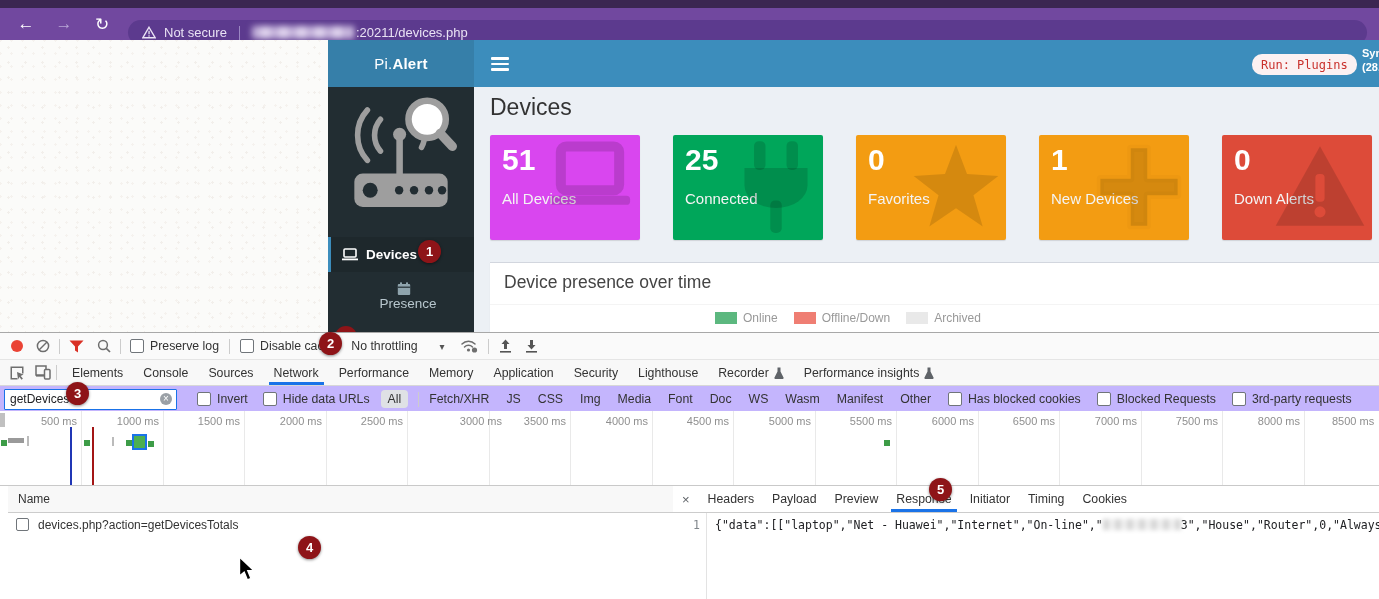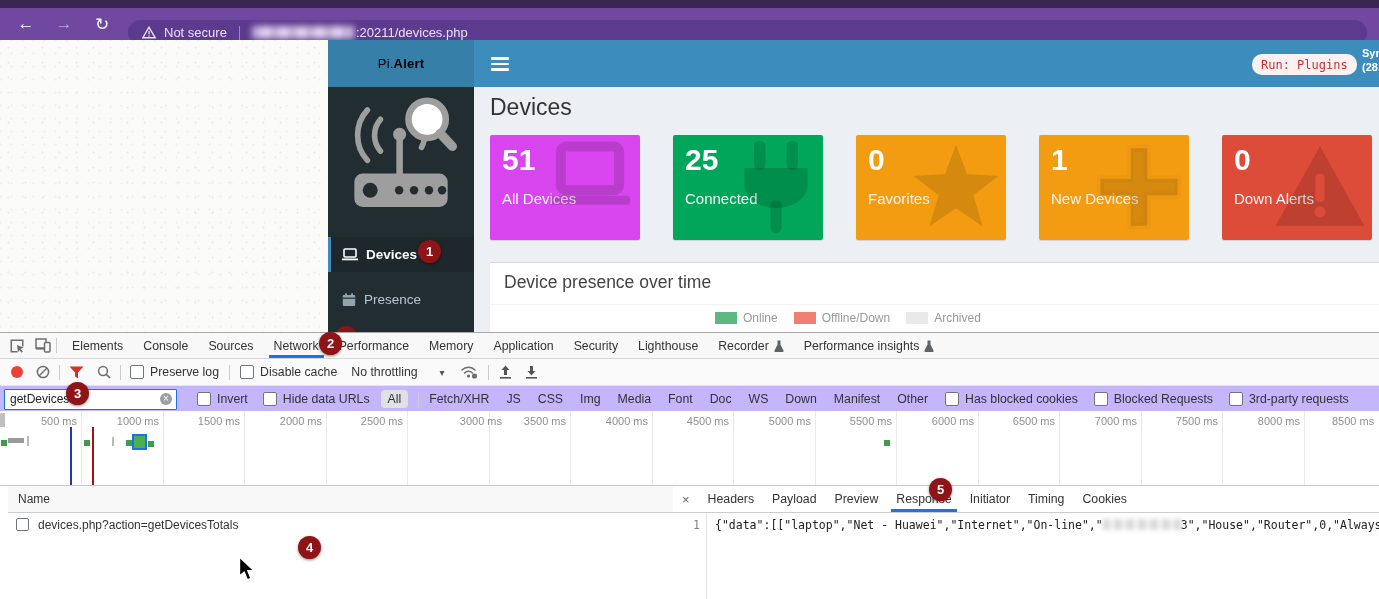--- a/index.html
+++ b/index.html
@@ -17,21 +17,21 @@
   .red-url{width:102px;height:13px;background:repeating-linear-gradient(90deg,#c3b1da 0 9px,#e1d6ef 9px 18px);}
   .red-row{position:absolute;left:332px;top:4px;width:62px;height:14px;filter:blur(2.5px);
            background:repeating-linear-gradient(90deg,#bcd2f5 0 8px,#f3f7ff 8px 16px);border-radius:2px;}
   .red-resp{display:inline-block;width:78px;height:11px;filter:blur(2px);transform:translateY(1px);
             background:repeating-linear-gradient(90deg,#d6d6d6 0 6px,#f0f0f0 6px 12px);}
   
   .page{position:absolute;top:40px;left:0;width:1379px;height:292px;overflow:hidden;background:#fbfbf9;
         background-image:radial-gradient(#f2efeb 1.2px,transparent 1.3px),radial-gradient(#f5f2ee 1px,transparent 1.1px);
         background-size:17px 15px,11px 13px;background-position:0 0,6px 7px;}
   .sidebar{position:absolute;left:328px;top:0;width:146px;height:100%;background:#222d32;}
-  .logo{height:47px;background:#367fa9;color:#000000;display:flex;align-items:center;justify-content:center;font-size:13px;letter-spacing:.2px;}
+  .logo{height:47px;background:#367fa9;color:#ffffff;display:flex;align-items:center;justify-content:center;font-size:15px;letter-spacing:.2px;}
   .router{position:absolute;top:53px;left:17px;}
   .menu-item{position:absolute;left:0;width:100%;height:35px;display:flex;align-items:center;
              color:#b8c7ce;font-size:13.5px;box-sizing:border-box;padding-left:14px;cursor:pointer;}
   .menu-item.active{background:#1e282c;color:#fff;border-left:3px solid #3c8dbc;padding-left:11px;font-weight:bold;}
   .menu-item .mi{margin-right:8px;display:flex;}
   .main{position:absolute;left:474px;top:0;right:0;height:100%;background:#ecf0f5;}
   .navbar{position:absolute;top:0;left:0;right:0;height:47px;background:#3c8dbc;}
   .burger{position:absolute;left:17px;top:17px;width:18px;}
   .burger div{height:2.5px;background:#fff;margin-bottom:3px;border-radius:1px;}
   .runplugins{position:absolute;left:778px;top:14px;height:21px;padding:0 9px;border-radius:10px;background:#fbf1f2;
@@ -155,21 +155,21 @@
       </div>
       <div class="menu-item active" style="top:197px;">
         <span class="mi">
           <svg width="16" height="13" viewBox="0 0 16 13">
               <rect x="2" y="1" width="12" height="8" rx="1" fill="none" stroke="#fff" stroke-width="1.6"></rect>
               <rect x="0" y="10.5" width="16" height="1.8" fill="#fff"></rect>
             </svg>
         </span>
         <span>Devices</span>
       </div>
-      <div class="menu-item" style="top:242px;">
+      <div class="menu-item" style="top:242px;flex-direction:column;">
         <span class="mi">
           <svg width="14" height="14" viewBox="0 0 14 14">
               <rect x="0.8" y="2" width="12.4" height="11" rx="1" fill="#8fa4ad"></rect>
               <rect x="3" y="0.4" width="2" height="3" fill="#8fa4ad"></rect>
               <rect x="9" y="0.4" width="2" height="3" fill="#8fa4ad"></rect>
               <rect x="0.8" y="4.6" width="12.4" height="1.2" fill="#222d32"></rect>
             </svg>
         </span>
         <span>Presence</span>
       </div>
@@ -246,58 +246,20 @@
           <span>Offline/Down</span>
           <span class="lg-sw" style="background:#e9e9e9;"></span>
           <span>Archived</span>
         </div>
       </div>
     </div>
     <div class="anno-partial"></div>
   </div>
 
   <div class="devtools">
-    <div class="dt-row dt-tabbar">
-      <span class="ico" style="margin-left:9px;">
-        <svg width="16" height="16" viewBox="0 0 16 16">
-            <path d="M1.5 1.5 h13 v7 h-1.5 v-5.5 h-10 v10 h5.5 v1.5 h-7 Z" fill="#6e6e6e"></path>
-            <path d="M8 7 L14.5 9.6 L11.7 10.9 L13.9 13.6 L12.6 14.7 L10.4 12 L9 14.6 Z" fill="#6e6e6e"></path>
-          </svg>
-      </span>
-      <span class="ico" style="margin-left:10px;">
-        <svg width="16" height="15" viewBox="0 0 16 15">
-            <rect x="1" y="1" width="10" height="9" fill="none" stroke="#6e6e6e" stroke-width="1.5"></rect>
-            <rect x="1" y="10" width="10" height="1.6" fill="#6e6e6e"></rect>
-            <rect x="9.5" y="4.5" width="5.5" height="9.5" rx="1" fill="#f8f8f8" stroke="#6e6e6e" stroke-width="1.5"></rect>
-          </svg>
-      </span>
-      <div class="vsep"></div>
-      <div class="dt-tab">Elements</div>
-      <div class="dt-tab">Console</div>
-      <div class="dt-tab">Sources</div>
-      <div class="dt-tab active">Network</div>
-      <div class="dt-tab">Performance</div>
-      <div class="dt-tab">Memory</div>
-      <div class="dt-tab">Application</div>
-      <div class="dt-tab">Security</div>
-      <div class="dt-tab">Lighthouse</div>
-      <div class="dt-tab">
-          <span>Recorder</span>
-        <svg style="margin-left:5px;" width="10" height="12" viewBox="0 0 10 12">
-            <path d="M3.5 0.5 h3 v4 l3 6 a1 1 0 0 1 -1 1.5 h-7 a1 1 0 0 1 -1 -1.5 l3 -6 Z" fill="#5f6368"></path>
-          </svg>
-      </div>
-      <div class="dt-tab">
-          <span>Performance insights</span>
-        <svg style="margin-left:5px;" width="10" height="12" viewBox="0 0 10 12">
-            <path d="M3.5 0.5 h3 v4 l3 6 a1 1 0 0 1 -1 1.5 h-7 a1 1 0 0 1 -1 -1.5 l3 -6 Z" fill="#5f6368"></path>
-          </svg>
-      </div>
-    </div>
-
     <div class="dt-row dt-toolbar">
       <div class="reccirc"></div>
       <span class="ico" style="margin-left:13px;">
         <svg width="14" height="14" viewBox="0 0 14 14">
             <circle cx="7" cy="7" r="5.6" fill="none" stroke="#6e6e6e" stroke-width="1.5"></circle>
             <line x1="3" y1="11" x2="11" y2="3" stroke="#6e6e6e" stroke-width="1.5"></line>
           </svg>
       </span>
       <div class="vsep" style="margin:0 9px;"></div>
       <span class="ico">
@@ -337,40 +299,78 @@
           </svg>
       </span>
       <span class="ico" style="margin-left:13px;">
         <svg width="13" height="14" viewBox="0 0 13 14">
             <path d="M6.5 10.5 L2.5 6 H5 V1 h3 v5 h2.5 Z" fill="#555"></path>
             <rect x="1" y="12" width="11" height="1.6" fill="#555"></rect>
           </svg>
       </span>
     </div>
 
+    <div class="dt-row dt-tabbar">
+      <span class="ico" style="margin-left:9px;">
+        <svg width="16" height="16" viewBox="0 0 16 16">
+            <path d="M1.5 1.5 h13 v7 h-1.5 v-5.5 h-10 v10 h5.5 v1.5 h-7 Z" fill="#6e6e6e"></path>
+            <path d="M8 7 L14.5 9.6 L11.7 10.9 L13.9 13.6 L12.6 14.7 L10.4 12 L9 14.6 Z" fill="#6e6e6e"></path>
+          </svg>
+      </span>
+      <span class="ico" style="margin-left:10px;">
+        <svg width="16" height="15" viewBox="0 0 16 15">
+            <rect x="1" y="1" width="10" height="9" fill="none" stroke="#6e6e6e" stroke-width="1.5"></rect>
+            <rect x="1" y="10" width="10" height="1.6" fill="#6e6e6e"></rect>
+            <rect x="9.5" y="4.5" width="5.5" height="9.5" rx="1" fill="#f8f8f8" stroke="#6e6e6e" stroke-width="1.5"></rect>
+          </svg>
+      </span>
+      <div class="vsep"></div>
+      <div class="dt-tab">Elements</div>
+      <div class="dt-tab">Console</div>
+      <div class="dt-tab">Sources</div>
+      <div class="dt-tab active">Network</div>
+      <div class="dt-tab">Performance</div>
+      <div class="dt-tab">Memory</div>
+      <div class="dt-tab">Application</div>
+      <div class="dt-tab">Security</div>
+      <div class="dt-tab">Lighthouse</div>
+      <div class="dt-tab">
+          <span>Recorder</span>
+        <svg style="margin-left:5px;" width="10" height="12" viewBox="0 0 10 12">
+            <path d="M3.5 0.5 h3 v4 l3 6 a1 1 0 0 1 -1 1.5 h-7 a1 1 0 0 1 -1 -1.5 l3 -6 Z" fill="#5f6368"></path>
+          </svg>
+      </div>
+      <div class="dt-tab">
+          <span>Performance insights</span>
+        <svg style="margin-left:5px;" width="10" height="12" viewBox="0 0 10 12">
+            <path d="M3.5 0.5 h3 v4 l3 6 a1 1 0 0 1 -1 1.5 h-7 a1 1 0 0 1 -1 -1.5 l3 -6 Z" fill="#5f6368"></path>
+          </svg>
+      </div>
+    </div>
+
     <div class="dt-row dt-filter">
       <div class="flt-wrap">
         <input class="flt-input" value="getDevices" style="">
         <div class="flt-clear">×</div>
       </div>
       <div class="cb" style="margin-left:20px;"></div>
       <span class="cklabel">Invert</span>
       <div class="cb" style="margin-left:15px;"></div>
       <span class="cklabel">Hide data URLs</span>
       <span class="chip sel" style="margin-left:11px;">All</span>
       <div class="vsep" style="margin:0 10px 0 4px;"></div>
       <span class="chip">Fetch/XHR</span>
       <span class="chip">JS</span>
       <span class="chip">CSS</span>
       <span class="chip">Img</span>
       <span class="chip">Media</span>
       <span class="chip">Font</span>
       <span class="chip">Doc</span>
       <span class="chip">WS</span>
-      <span class="chip">Down</span>
+      <span class="chip">Wasm</span>
       <span class="chip">Manifest</span>
       <span class="chip">Other</span>
       <div class="cb"></div>
       <span class="cklabel">Has blocked cookies</span>
       <div class="cb" style="margin-left:16px;"></div>
       <span class="cklabel">Blocked Requests</span>
       <div class="cb" style="margin-left:16px;"></div>
       <span class="cklabel">3rd-party requests</span>
     </div>
 

